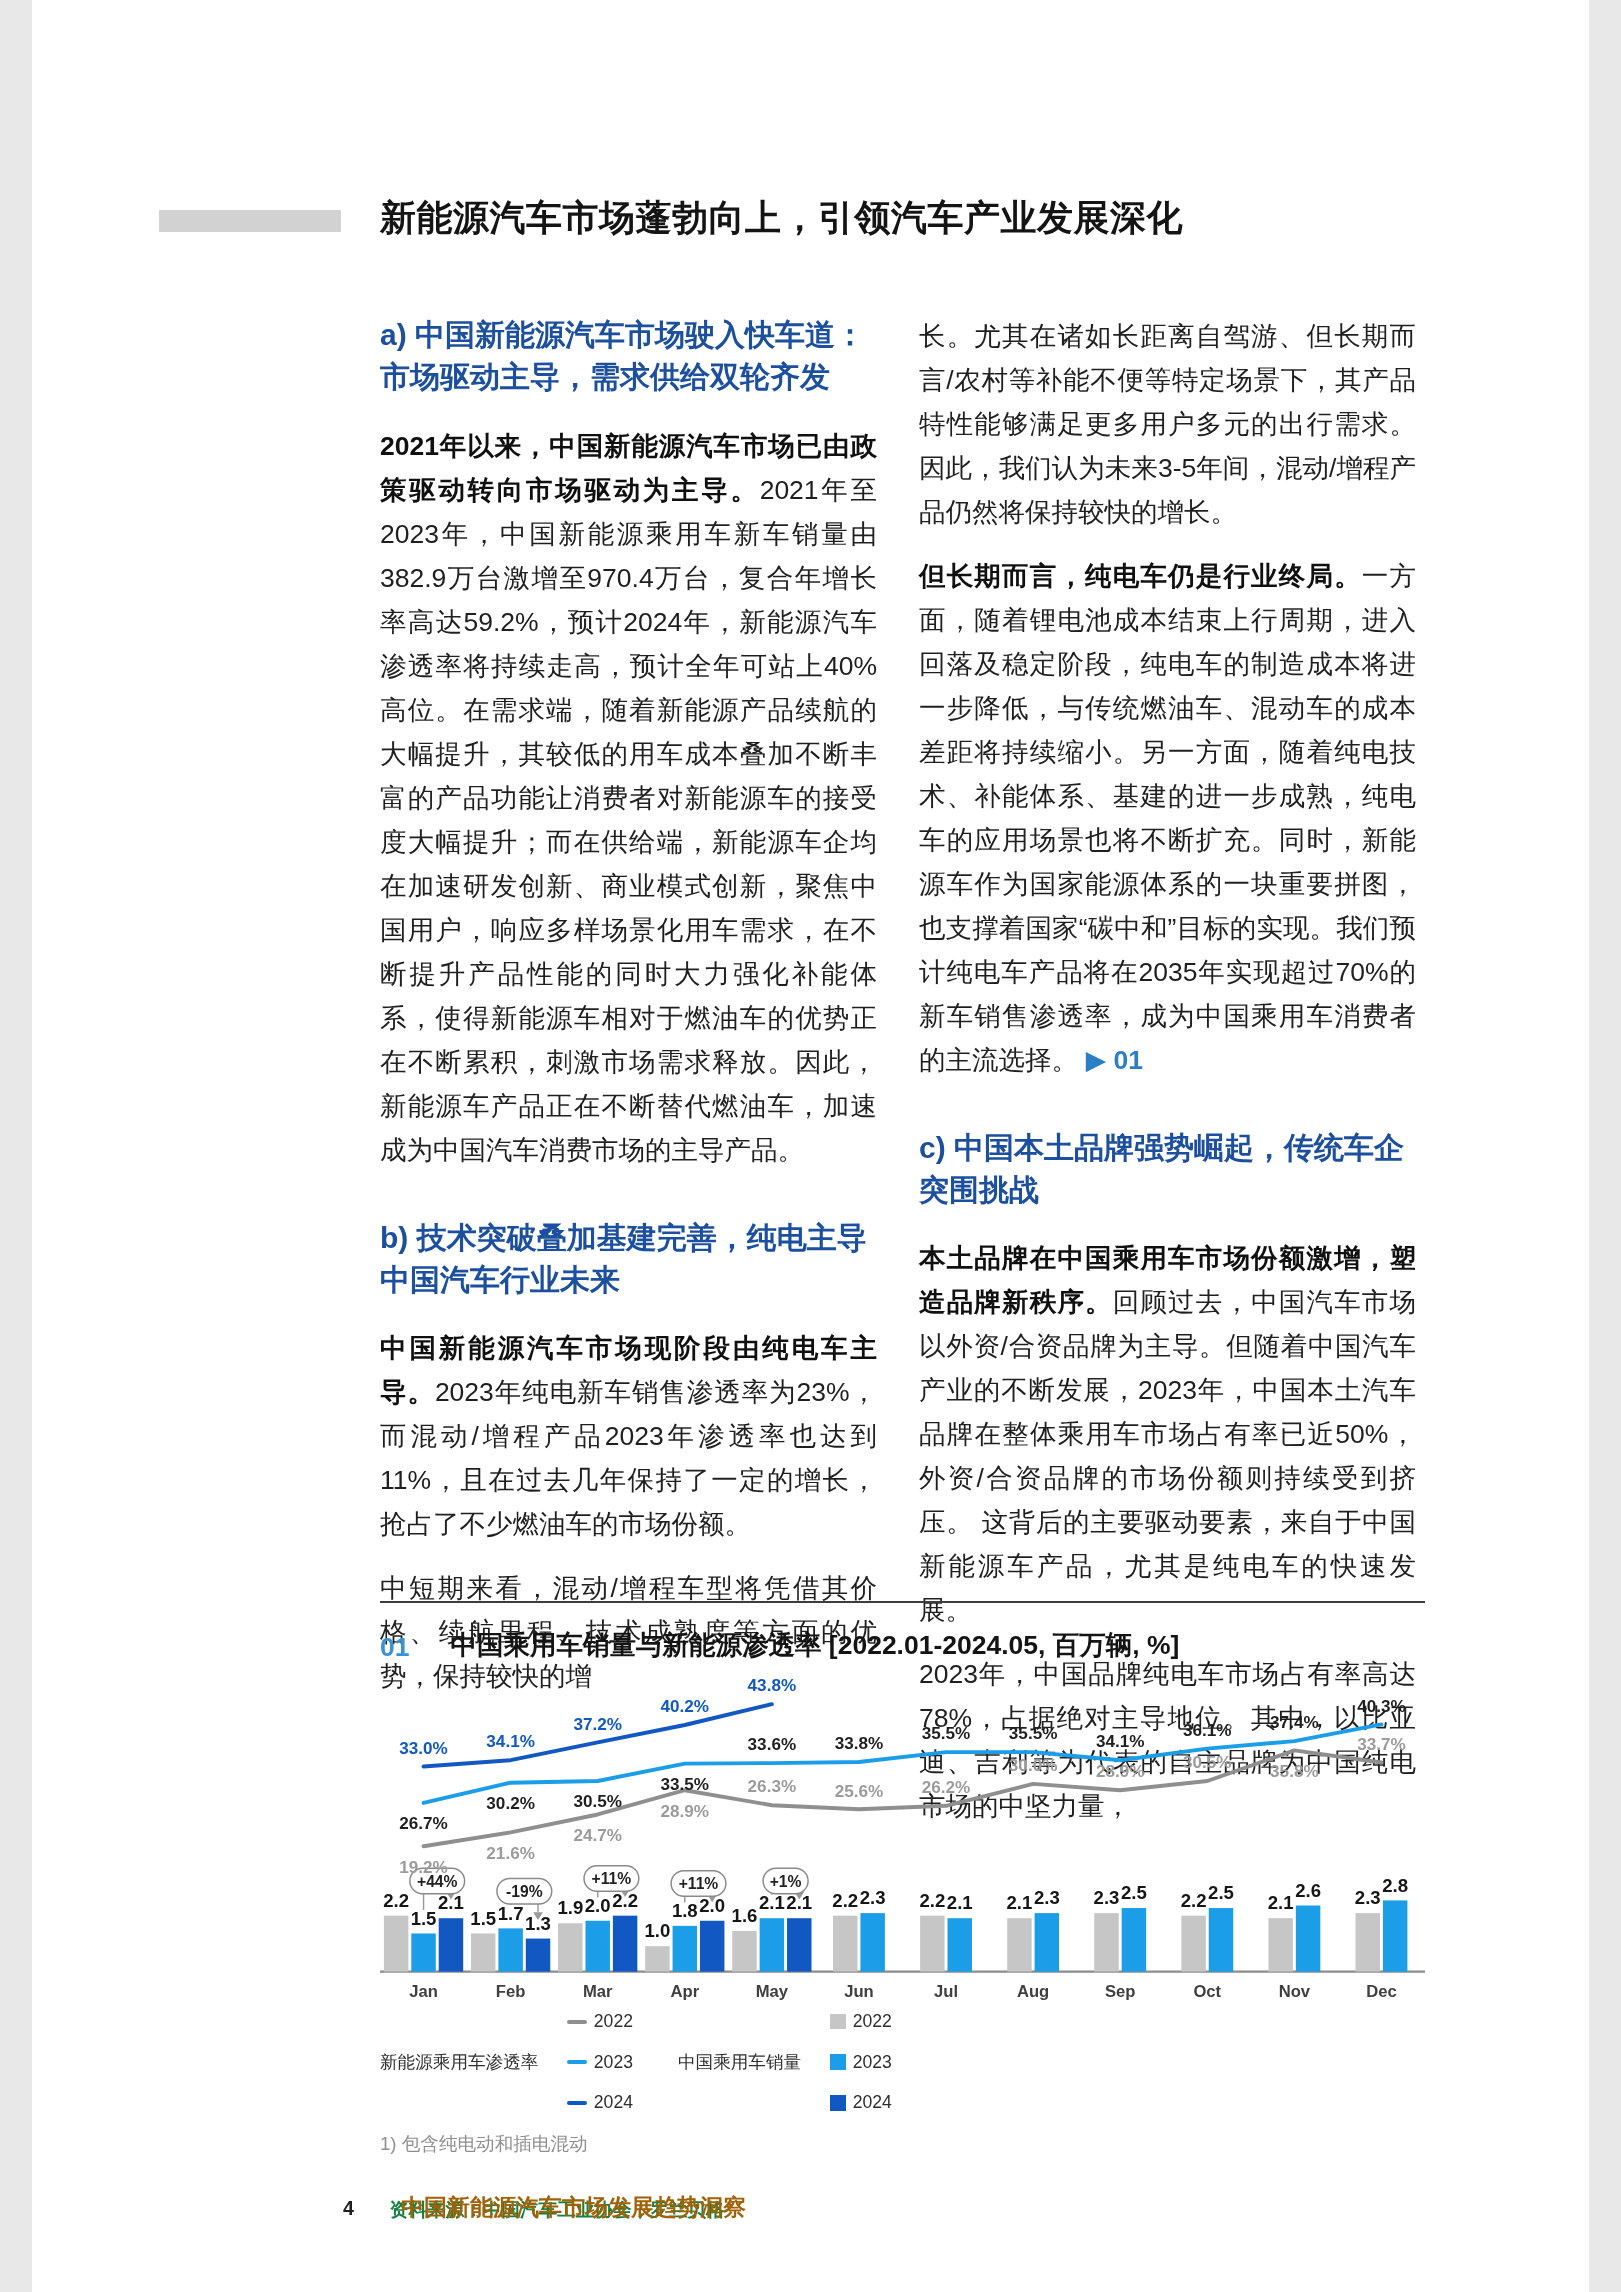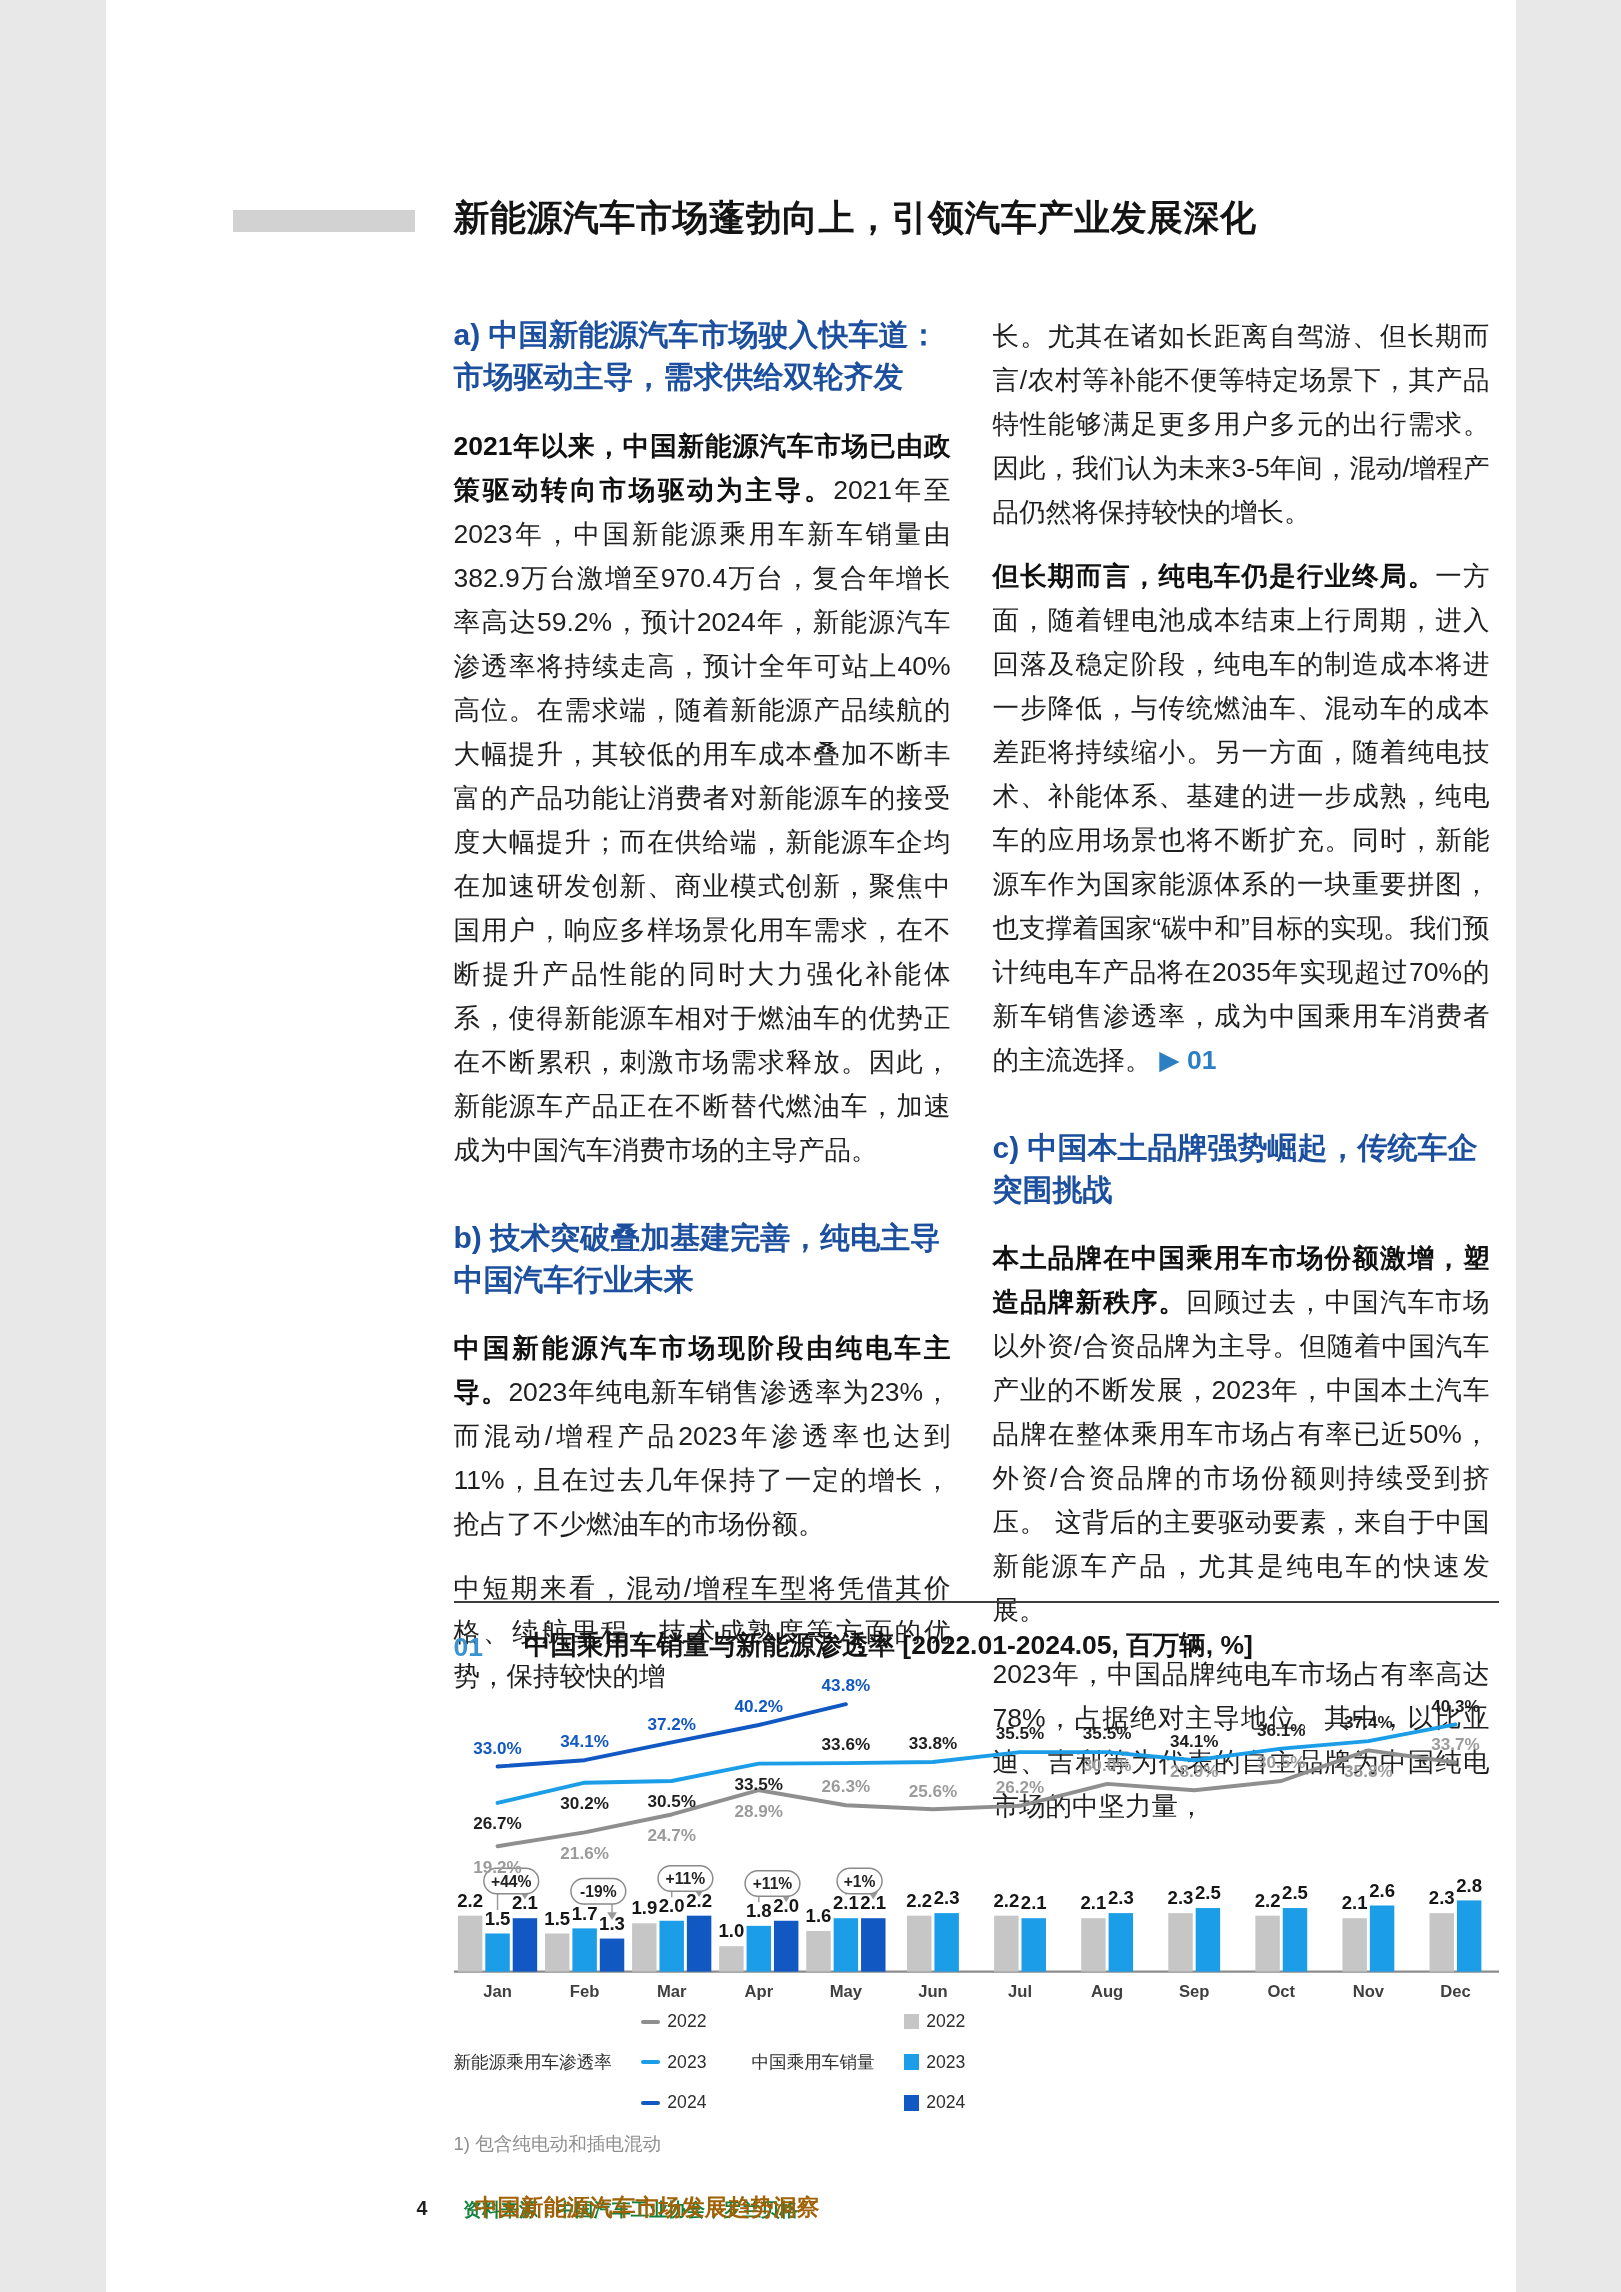--- a/index.html
+++ b/index.html
@@ -1,17 +1,17 @@
 <!DOCTYPE html>
 <html><head>
 <meta charset="utf-8">
 <style>
   html,body { margin:0; padding:0; background:#e8e8e8; }
   .page {
-    position:relative; width:1410px; height:2293px; background:#ffffff;
+    position:relative; width:1557px; height:2293px; background:#ffffff;
     font-family:"Liberation Sans","DejaVu Sans",sans-serif; overflow:hidden;
     margin:0 auto;
   }
   .title-bar { position:absolute; left:127px; top:210px; width:182px; height:21.6px; background:#d2d2d2; }
   .page-title { position:absolute; left:348px; top:194px; margin:0; font-size:36px; font-weight:bold; color:#141414; letter-spacing:0.5px; }
 
   .col { position:absolute; top:314px; width:497px; }
   .col-left  { left:348px; }
   .col-right { left:887px; }
 

